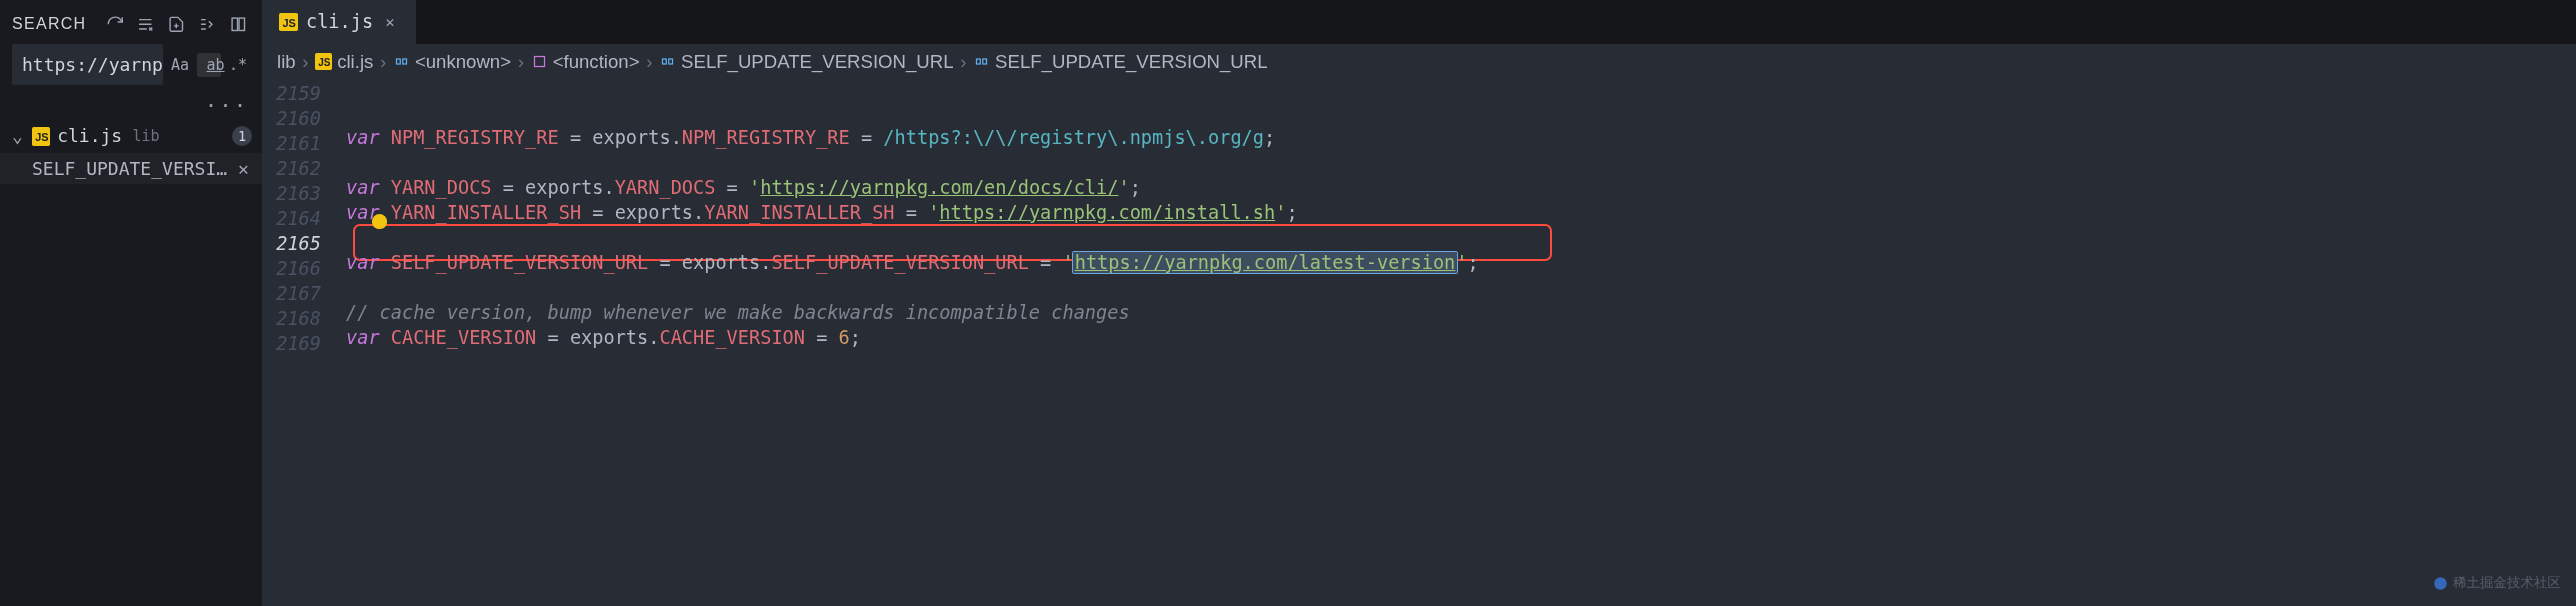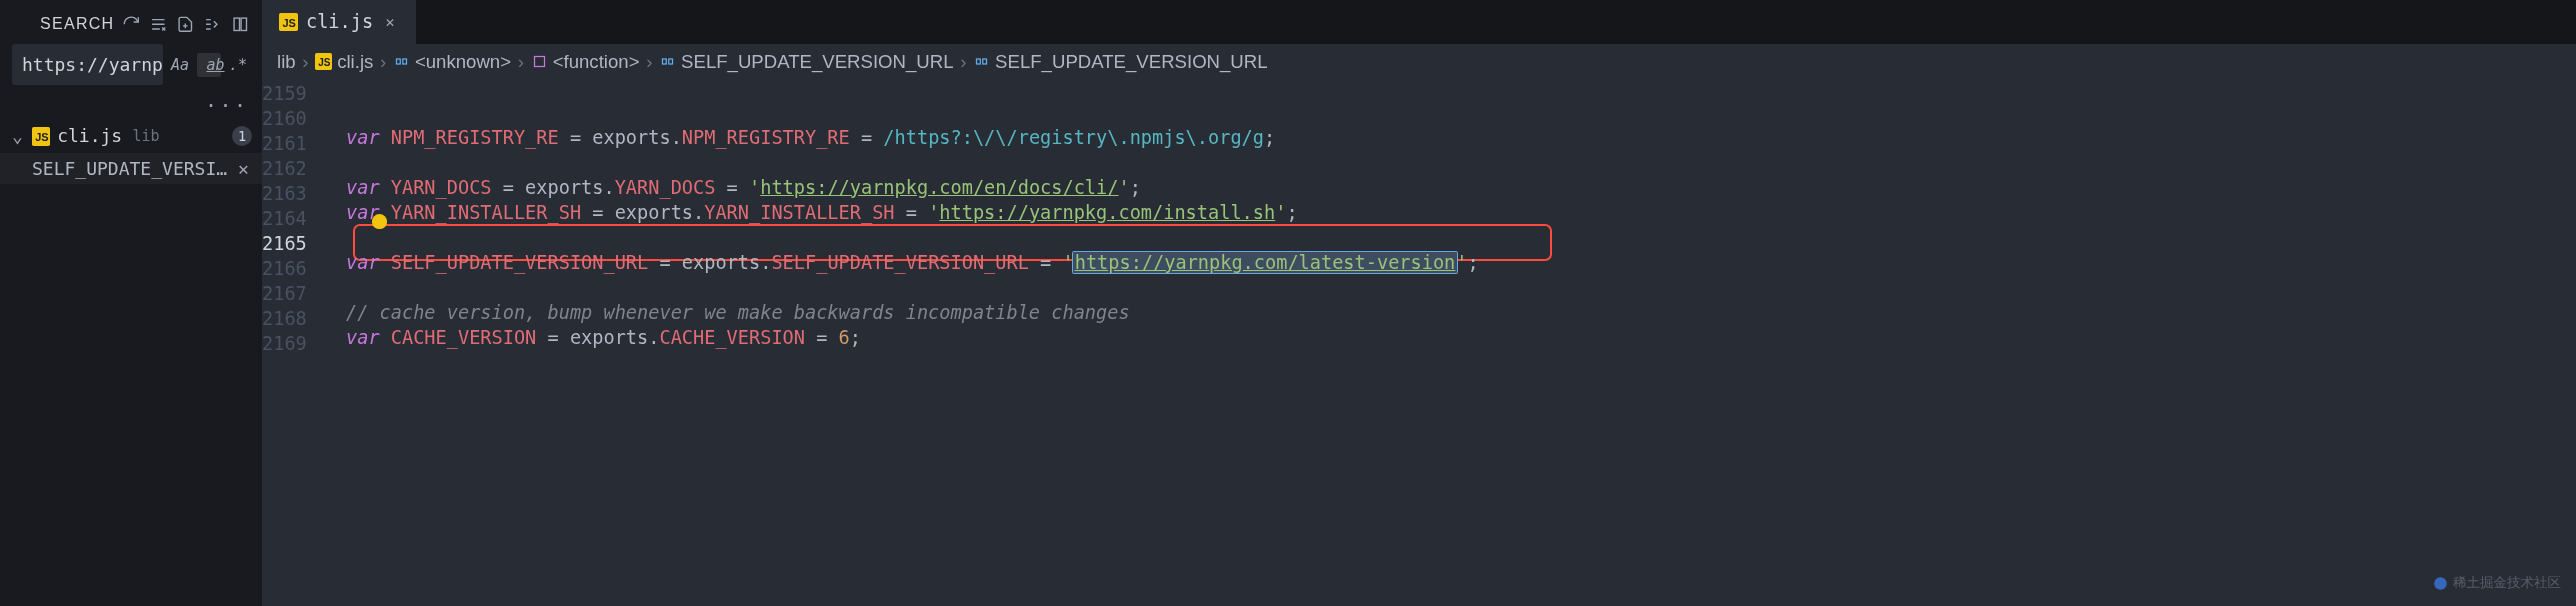--- a/index.html
+++ b/index.html
@@ -45,21 +45,20 @@
     display: flex;
     flex-direction: column;
     padding-top: 6.8px;
     font-size: 18.6px;
   }
   .search-header {
     display: flex;
     align-items: center;
     gap: 6.8px;
     padding: 5px 12px 8.4px 12px;
-    margin-left: 28px;
   }
   .search-title {
     font-size: 16px;
     letter-spacing: 1.3px;
     color: var(--text-bright);
     flex: 1;
     text-transform: uppercase;
     font-family: -apple-system, BlinkMacSystemFont, "Segoe UI", sans-serif;
   }
   .icon-btn {
@@ -89,21 +88,20 @@
     white-space: nowrap;
     overflow: hidden;
   }
   .opt {
     width: 24px; height: 24px;
     display:flex;align-items:center;justify-content:center;
     color: var(--icon);
     font-size: 15px;
     border-radius: 2.5px;
     cursor: pointer;
-    font-style: italic;
   }
   .opt.sel { background: rgba(255,255,255,0.1); padding-left: 13px; }
   .dots-row {
     display:flex; justify-content:flex-end; padding: 6.8px 13.5px 0 13.5px;
     color: var(--icon);
     font-size: 20px;
     letter-spacing: 2.5px;
   }
   .results-summary {
     padding: 8.4px 13.5px 6.8px 13.5px;
@@ -183,25 +181,27 @@
   .bc-icon { width:17px;height:17px;display:flex;align-items:center;justify-content:center; }
   .bc-icon svg { width:15px;height:15px; }
   .code-area {
     flex:1;
     display:flex;
     overflow:hidden;
     position: relative;
   }
   .gutter {
     width: 84px;
+    text-align: right;
     padding-right: 25px;
     color: var(--gutter);
     font-size: 18.6px;
     user-select:none;
     padding-top: 1.7px;
+    font-style: italic;
   }
   .gutter div { height: 25px; }
   .gutter .current { color: var(--text-bright); }
   .code {
     flex:1;
     font-size: 18.6px;
     padding-top: 1.7px;
     position: relative;
     margin-top: 44px;
   }

